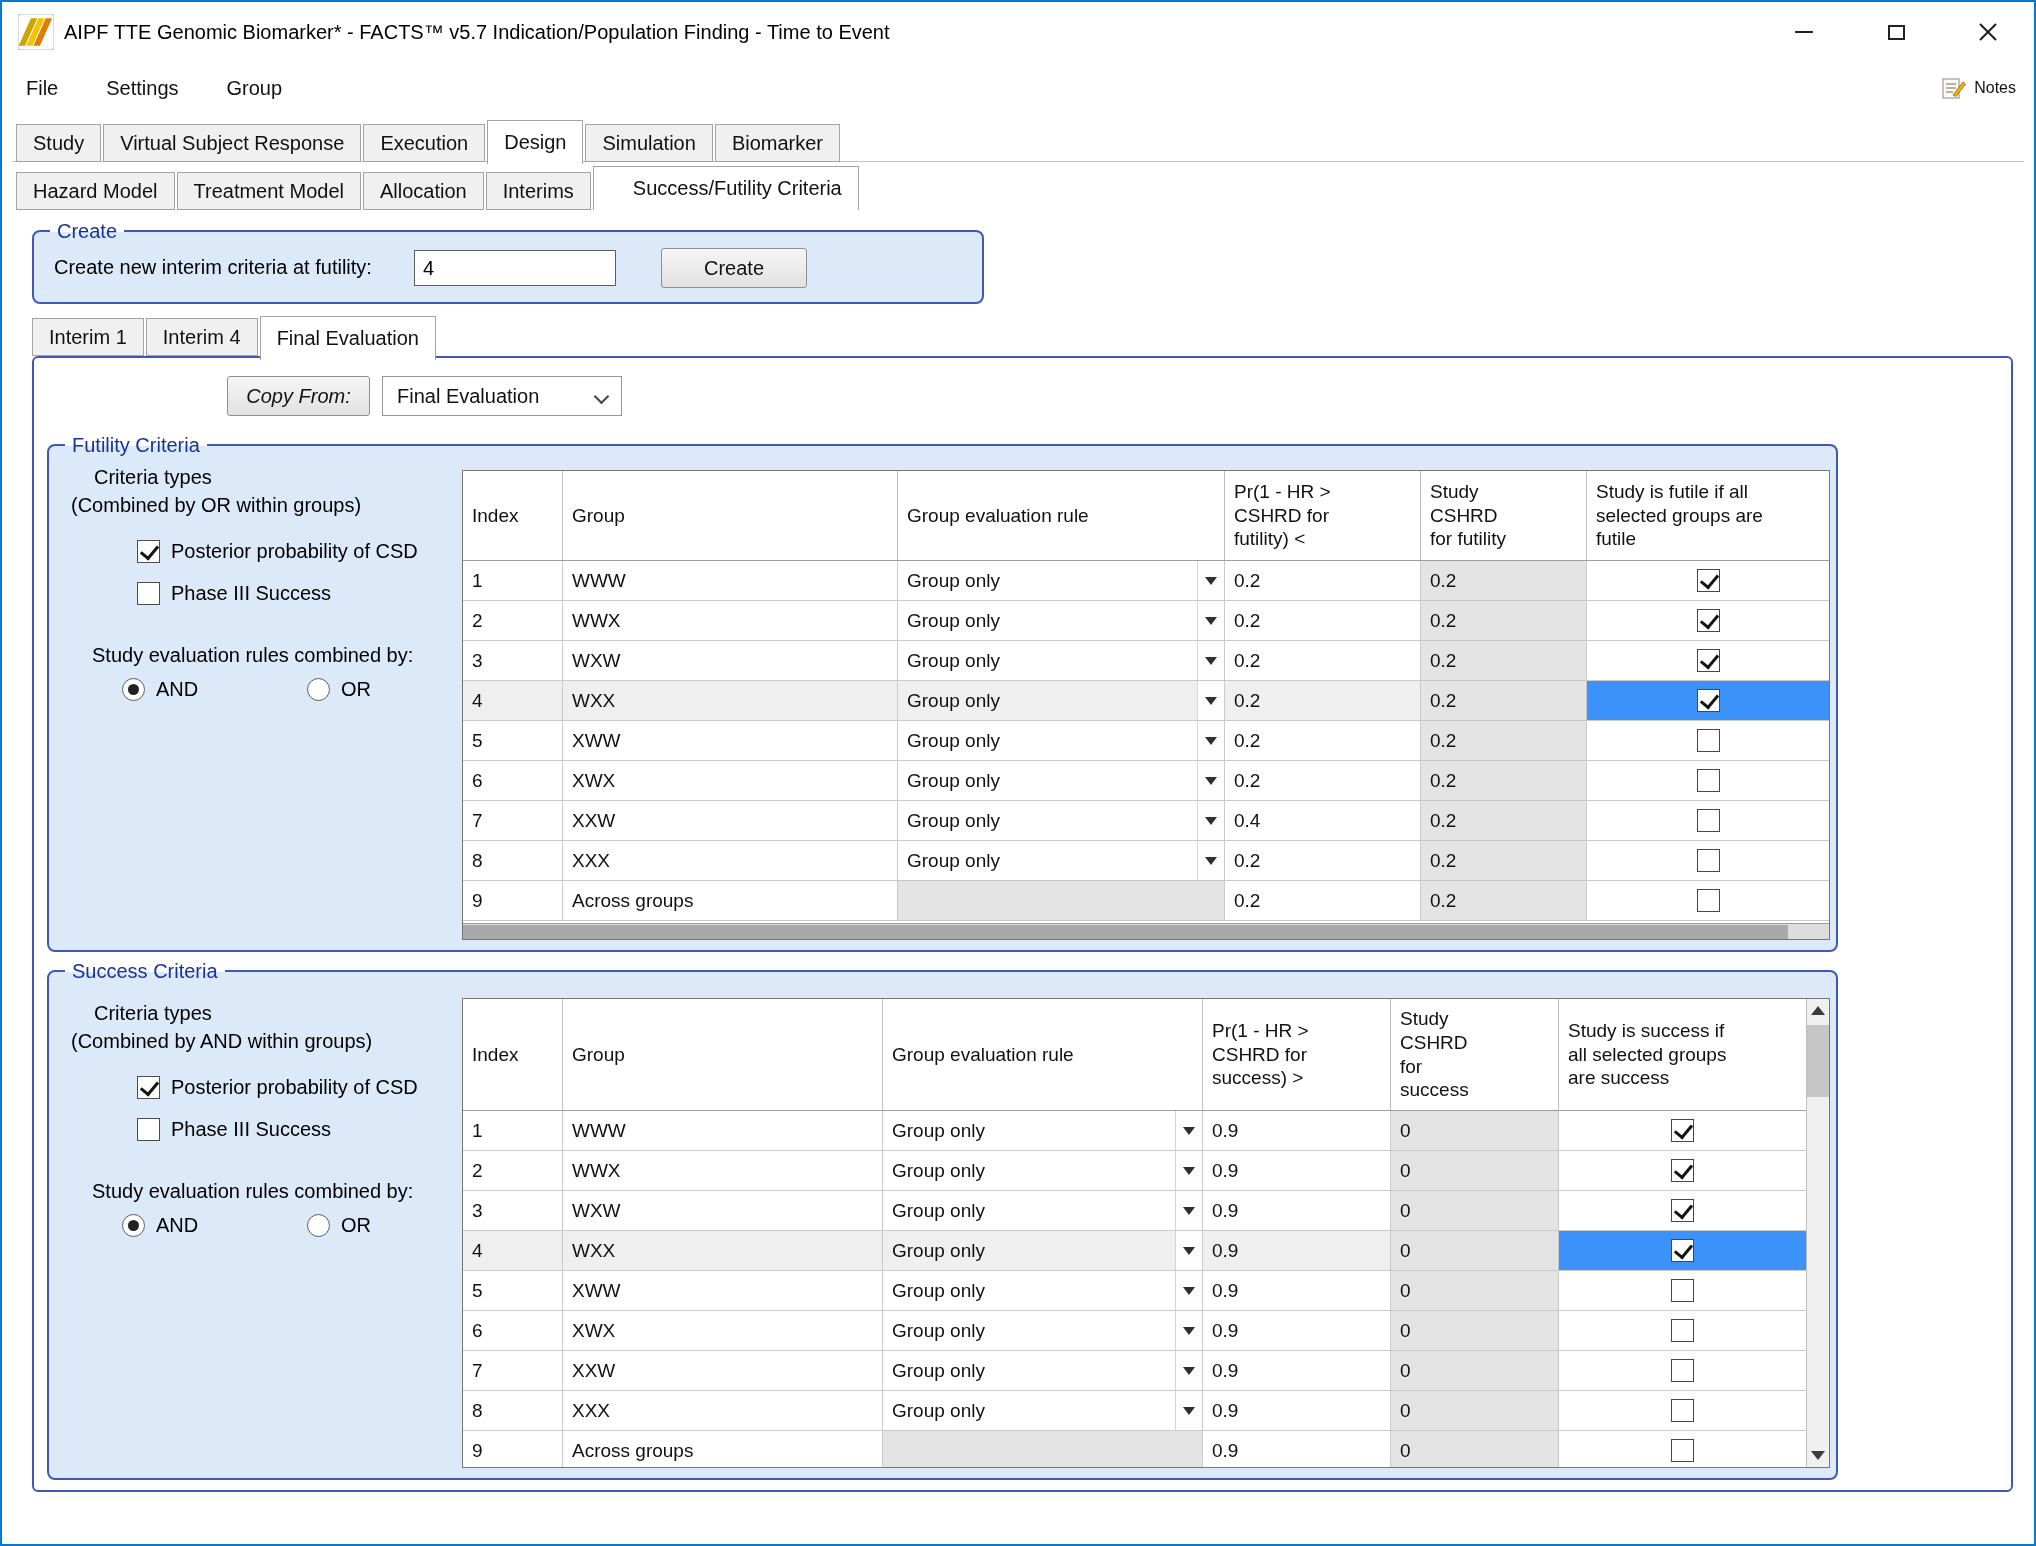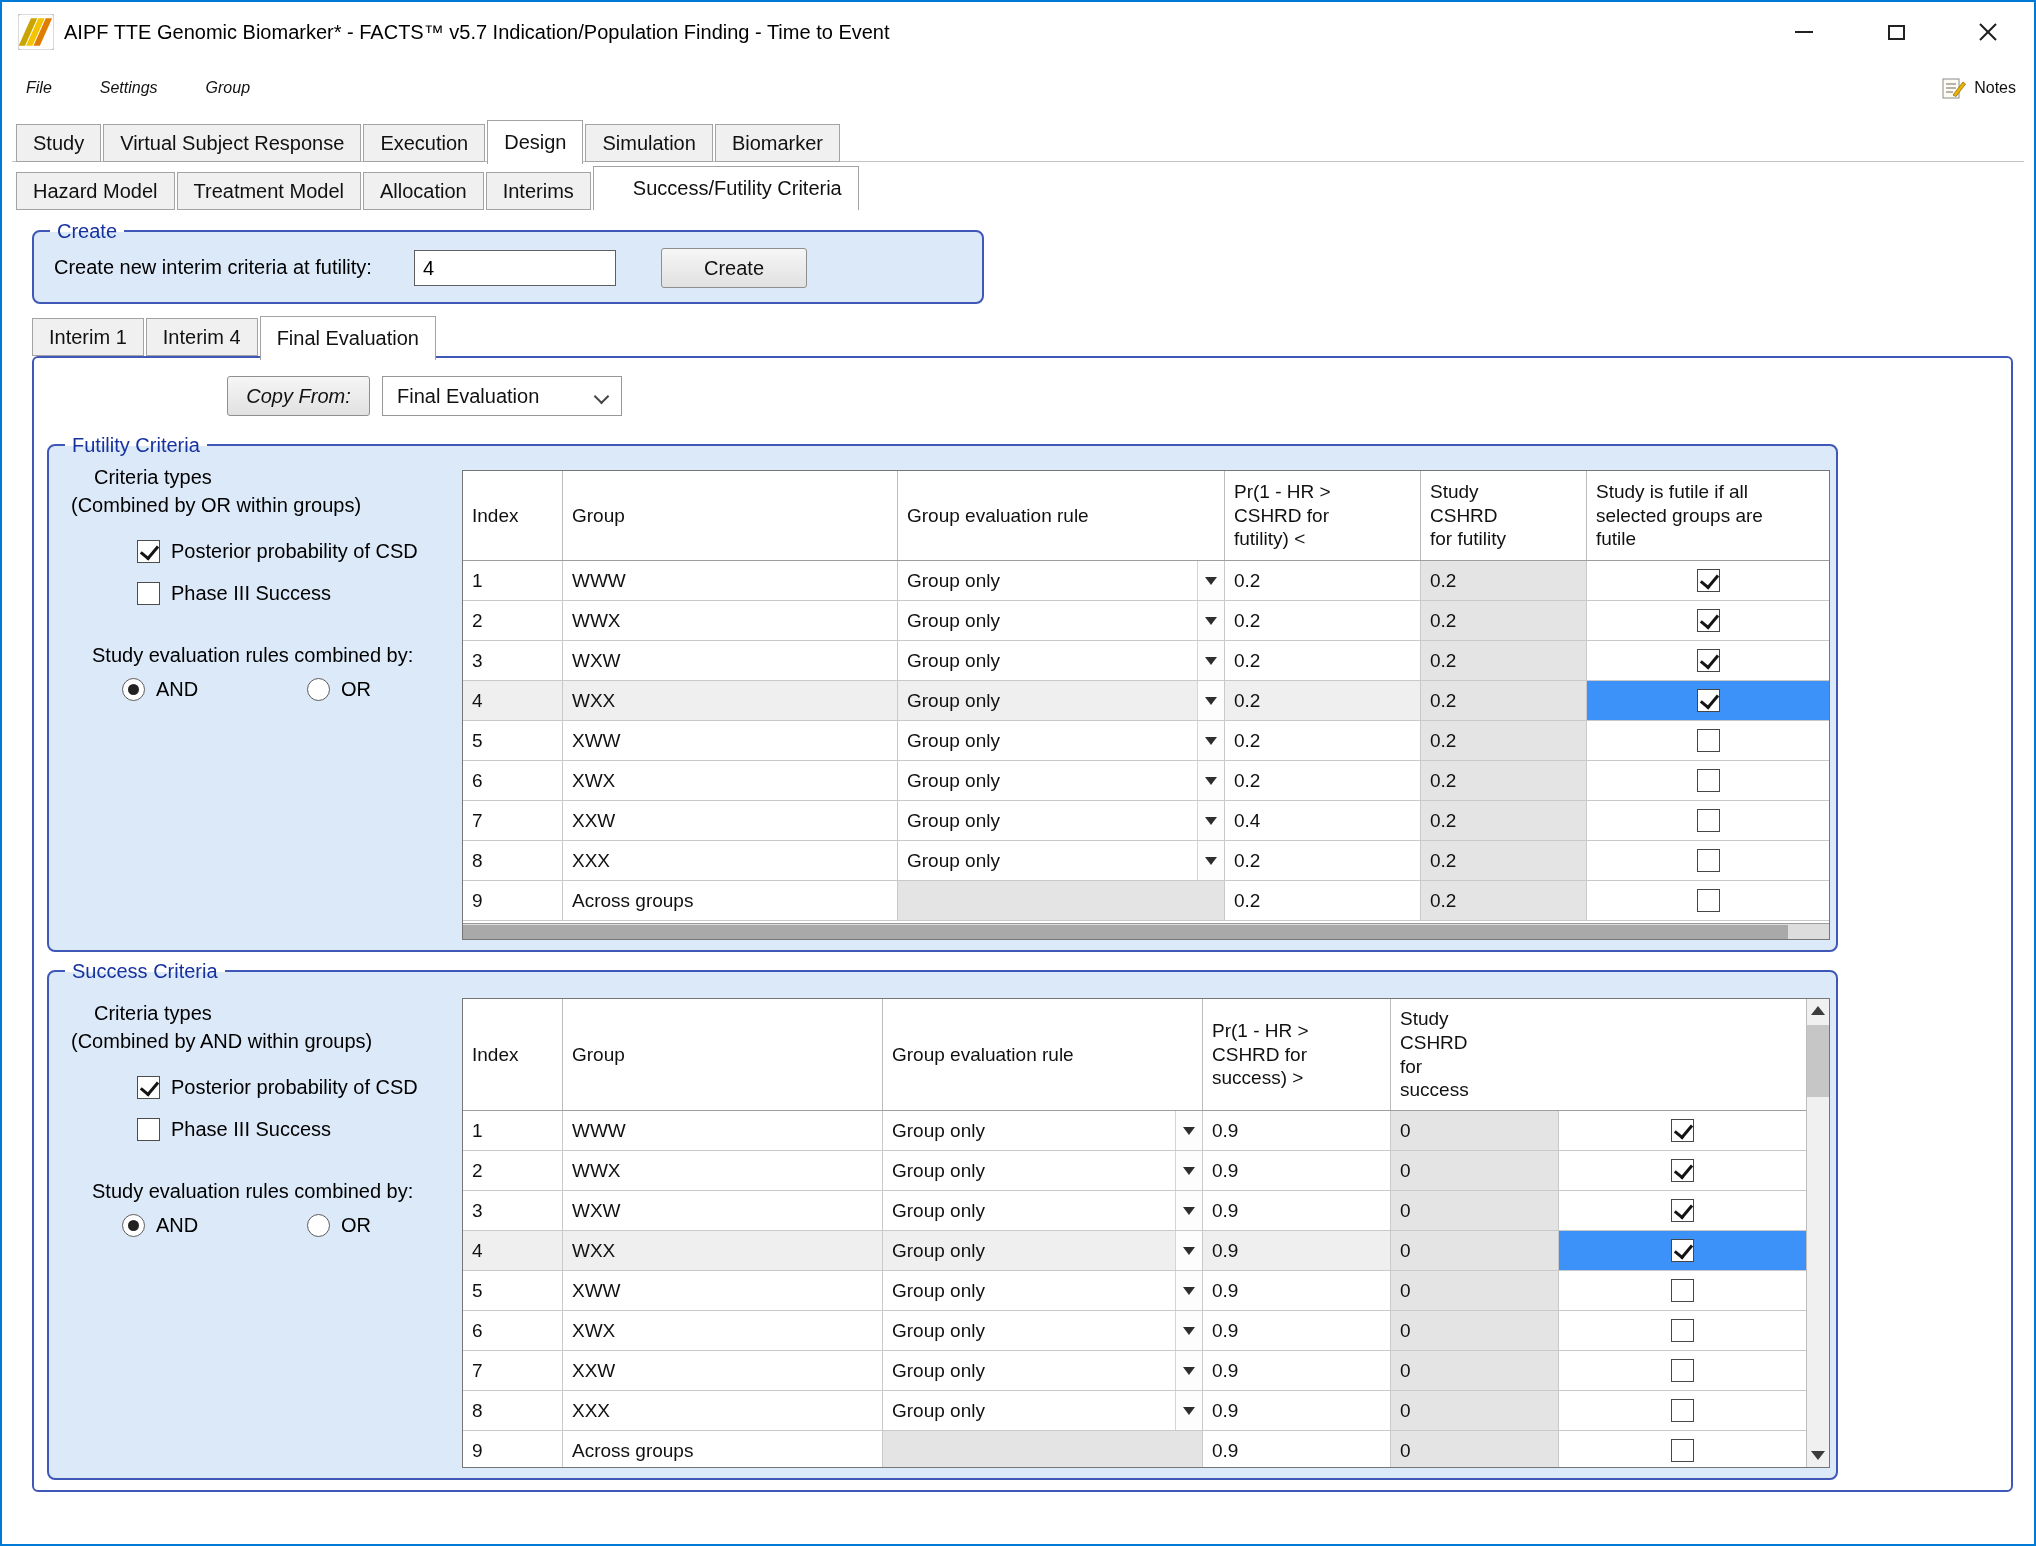--- a/index.html
+++ b/index.html
@@ -12,21 +12,21 @@
   .titlebar { position:absolute; left:0; top:0; width:100%; height:60px; background:#fff; }
   .appicon { position:absolute; left:16px; top:12px; width:36px; height:36px; }
   .wtitle { position:absolute; left:62px; top:0; height:60px; display:flex; align-items:center; font-size:20px; color:#000; }
   .winbtn { position:absolute; top:1px; width:92px; height:58px; display:flex; align-items:center; justify-content:center; background:#fff; }
   .btn-min { right:184px; } .btn-max { right:92px; } .btn-close { right:0; }
   .minbar { width:18px; height:2px; background:#222; }
   .maxbox { width:17px; height:15px; border:2px solid #222; }
 
   
   .menubar { position:absolute; left:0; top:60px; width:100%; height:52px; background:#fff; display:flex; align-items:center; }
-  .menuitem { padding:0 24px; font-size:16px; height:100%; display:flex; align-items:center;font-style:italic; }
+  .menuitem { padding:0 24px; font-size:20px; height:100%; display:flex; align-items:center; }
   .notes { position:absolute; right:18px; top:0; height:100%; display:flex; align-items:center; gap:8px; font-size:16px; }
 
   
   .tabline { position:absolute; left:10px; right:10px; top:159px; height:1px; background:#c3c3c3; z-index:1; }
   .tabstrip { position:absolute; display:flex; align-items:flex-end; z-index:2; }
   .tab { height:38px; display:flex; align-items:center; padding:0 16px; background:#f0f0f0; border:1px solid #a3a3a3; margin-right:2px; font-size:20px; white-space:nowrap; }
   .tab.active { background:#fff; border-bottom:none; position:relative; z-index:3; }
   .strip1 { left:14px; top:118px; height:44px; }
   .strip1 .tab { margin-bottom:2px; }
   .strip1 .tab.active { height:44px; margin-bottom:0; }
@@ -379,20 +379,23 @@
         <div class="cell">Index</div>
         <div class="cell">Group</div>
         <div class="cell">Group evaluation rule</div>
         <div class="cell">Pr(1 - HR &gt;
 CSHRD for
 success) &gt;</div>
         <div class="cell">Study
 CSHRD
 for
 success</div>
+        <div class="cell">Study is success if
+all selected groups
+are success</div>
       </div>
 
       <div class="trow s-grid">
         <div class="cell">1</div>
         <div class="cell">WWW</div>
         <div class="cell rule">
             <span>Group only</span>
             <span class="ddbtn">
               <i class="tri"></i>
             </span>

